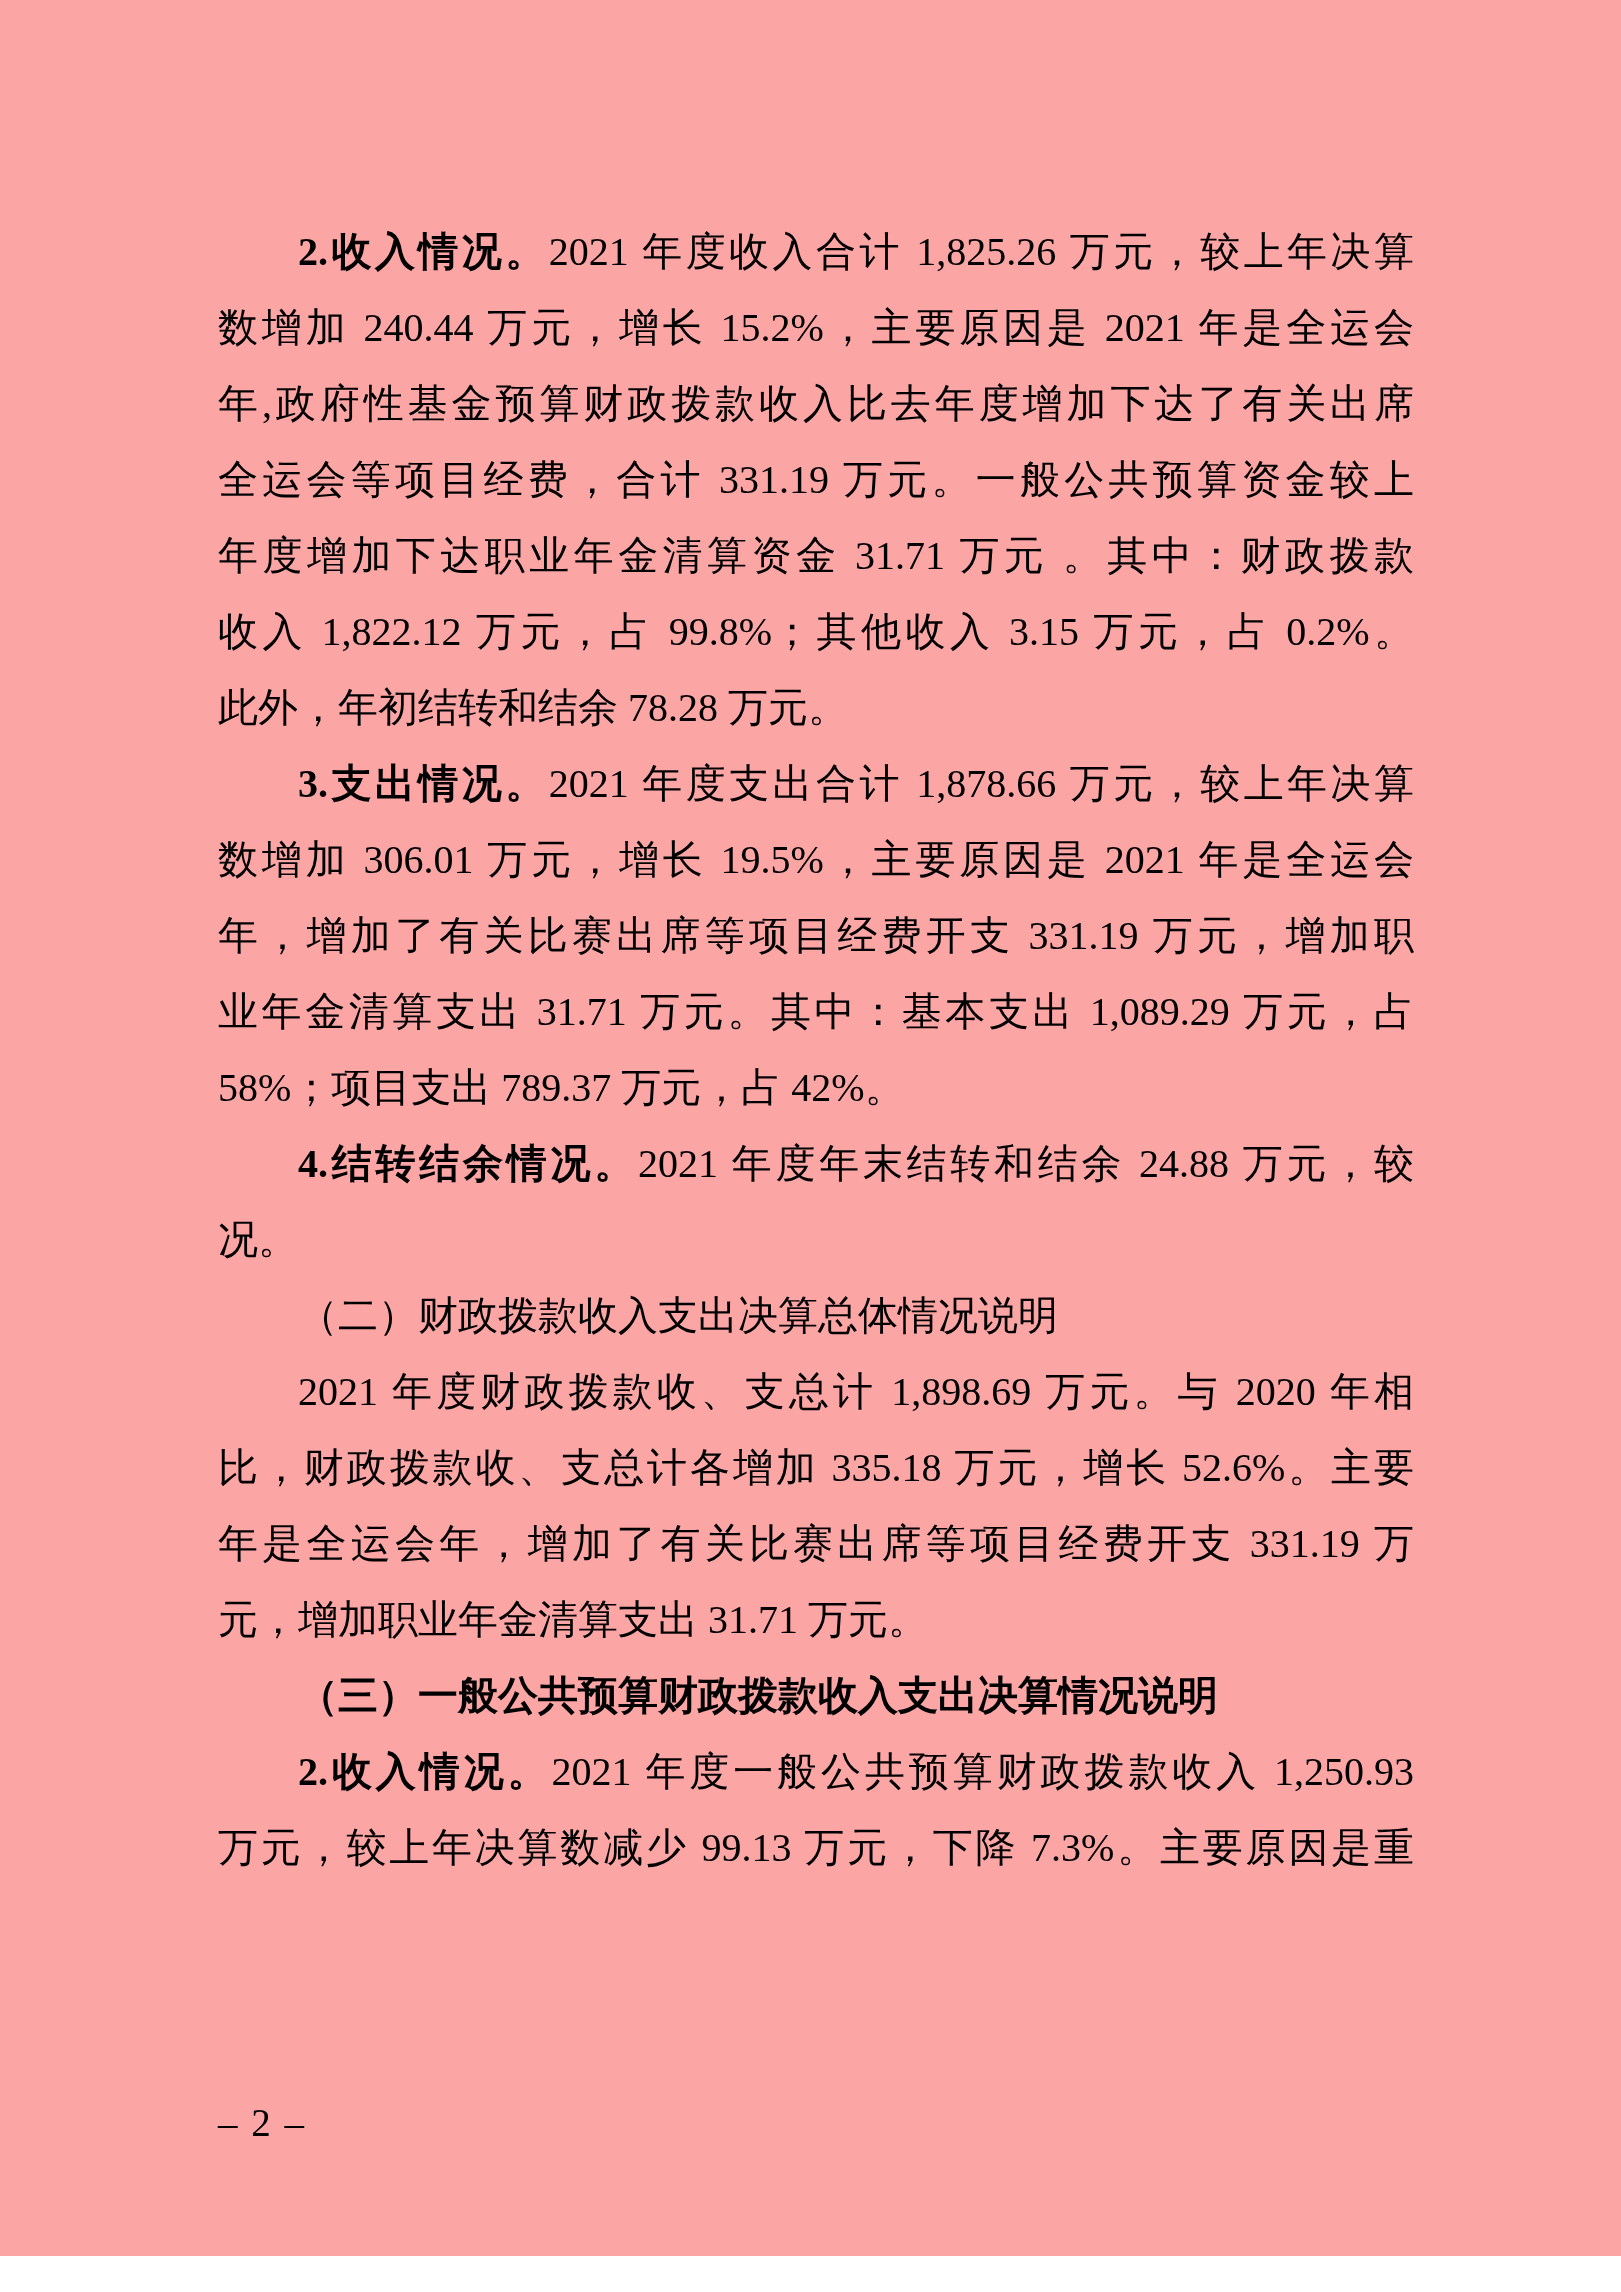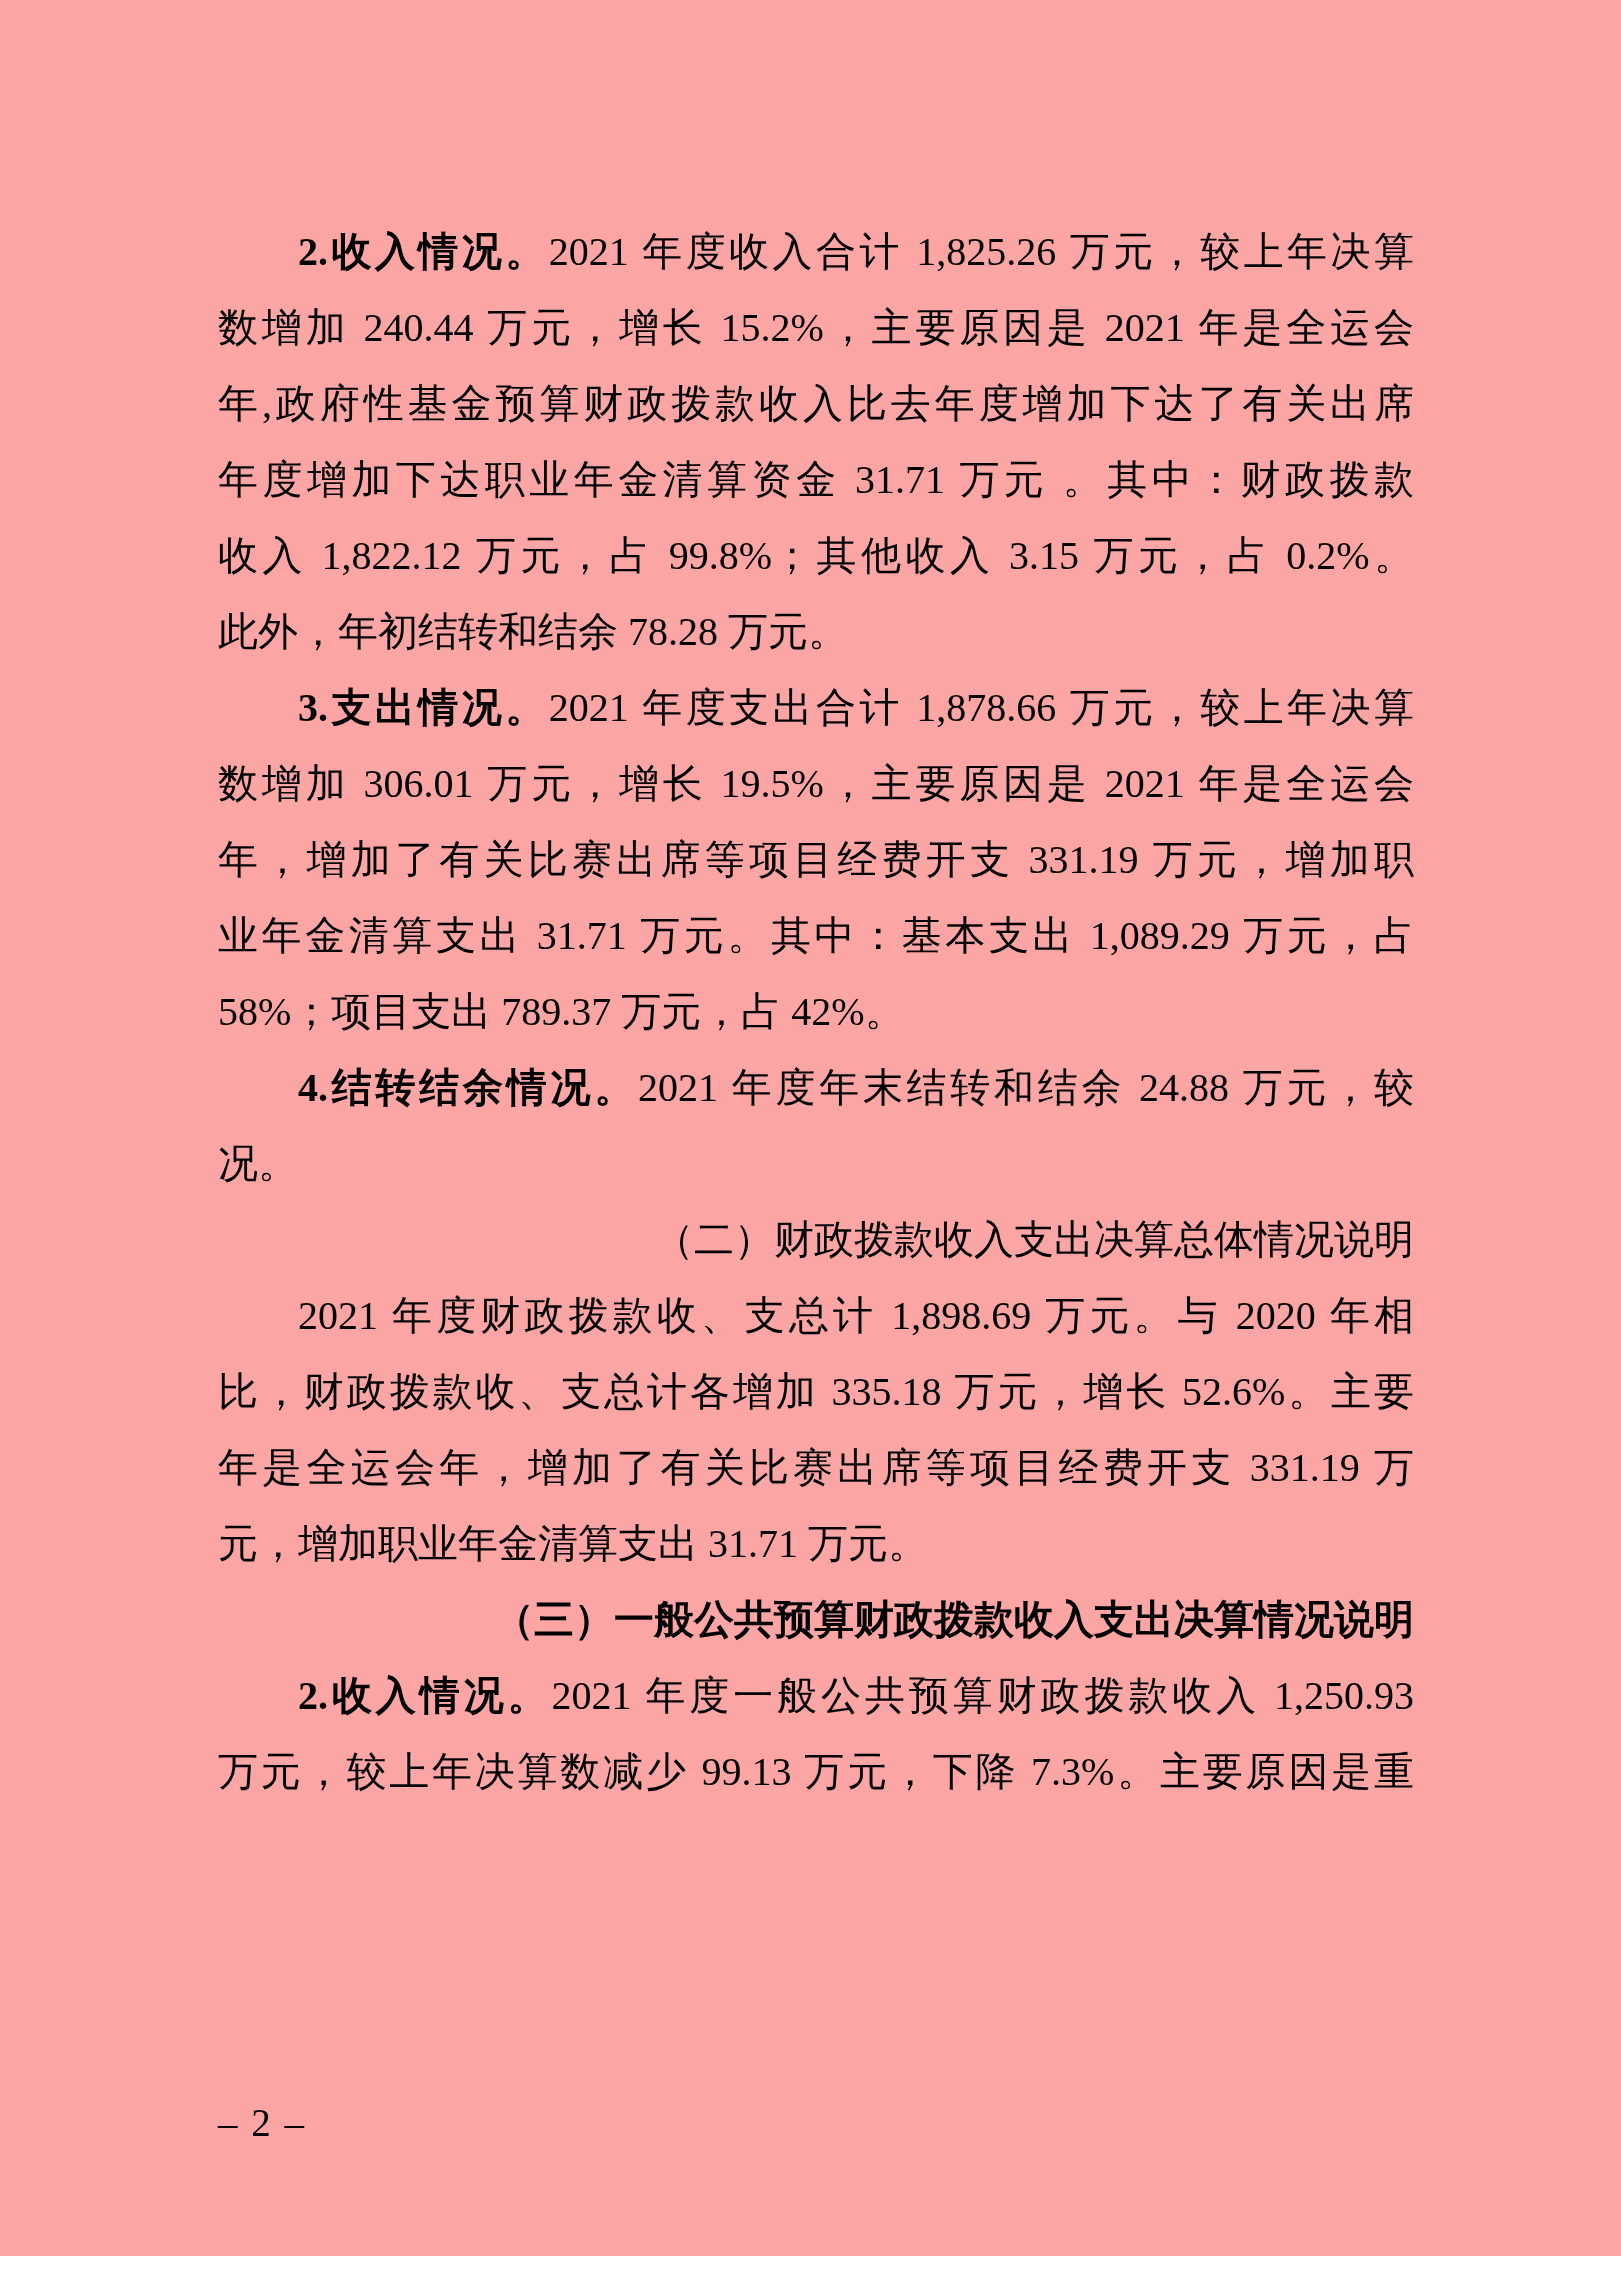--- a/index.html
+++ b/index.html
@@ -28,21 +28,20 @@
     font-size: 40px;
     overflow: hidden;
     text-align: left;
   }
   .line.justify {
     text-align: justify;
     text-align-last: justify;
   }
   .line.indent {
     text-indent: 80px;
-    text-align: right;
   }
   .seg.bold {
     font-weight: bold;
   }
   .footer {
     position: absolute;
     left: 218px;
     top: 2103px;
     font-size: 39px;
     line-height: 39px;
@@ -50,20 +49,21 @@
   }
 </style>
 </head>
 <body>
 
 <div class="page">
   <div class="text-block" id="text-block">
       <div class="line justify indent"><span class="seg bold">2.收入情况。</span><span class="seg">2021 年度收入合计 1,825.26 万元，较上年决算</span></div>
       <div class="line justify"><span class="seg">数增加 240.44 万元，增长 15.2%，主要原因是 2021 年是全运会</span></div>
       <div class="line justify"><span class="seg">年,政府性基金预算财政拨款收入比去年度增加下达了有关出席</span></div>
+      <div class="line justify"><span class="seg">全运会等项目经费，合计 331.19 万元。一般公共预算资金较上</span></div>
       <div class="line justify"><span class="seg">年度增加下达职业年金清算资金 31.71 万元 。其中：财政拨款</span></div>
       <div class="line justify"><span class="seg">收入 1,822.12 万元，占 99.8%；其他收入 3.15 万元，占 0.2%。</span></div>
       <div class="line"><span class="seg">此外，年初结转和结余 78.28 万元。</span></div>
       <div class="line justify indent"><span class="seg bold">3.支出情况。</span><span class="seg">2021 年度支出合计 1,878.66 万元，较上年决算</span></div>
       <div class="line justify"><span class="seg">数增加 306.01 万元，增长 19.5%，主要原因是 2021 年是全运会</span></div>
       <div class="line justify"><span class="seg">年，增加了有关比赛出席等项目经费开支 331.19 万元，增加职</span></div>
       <div class="line justify"><span class="seg">业年金清算支出 31.71 万元。其中：基本支出 1,089.29 万元，占</span></div>
       <div class="line"><span class="seg">58%；项目支出 789.37 万元，占 42%。</span></div>
       <div class="line justify indent"><span class="seg bold">4.结转结余情况。</span><span class="seg">2021 年度年末结转和结余 24.88 万元，较</span></div>
       <div class="line"><span class="seg">况。</span></div>

